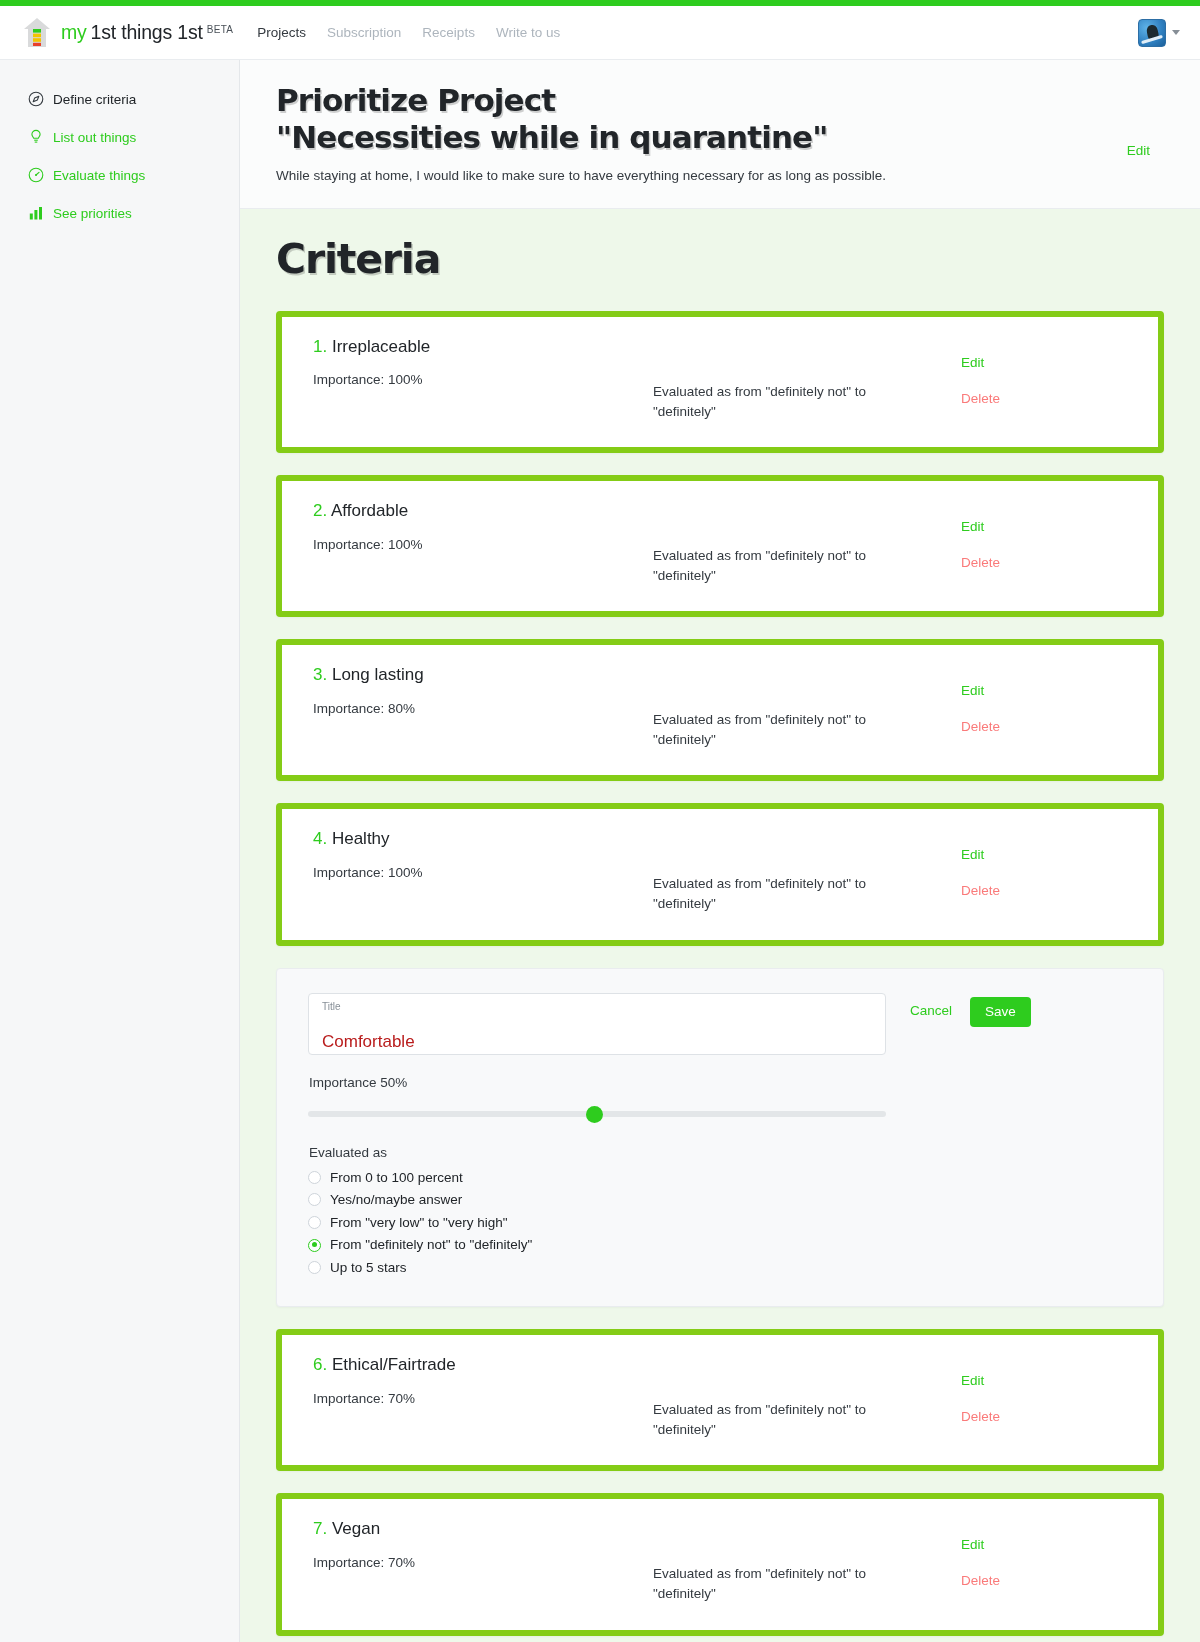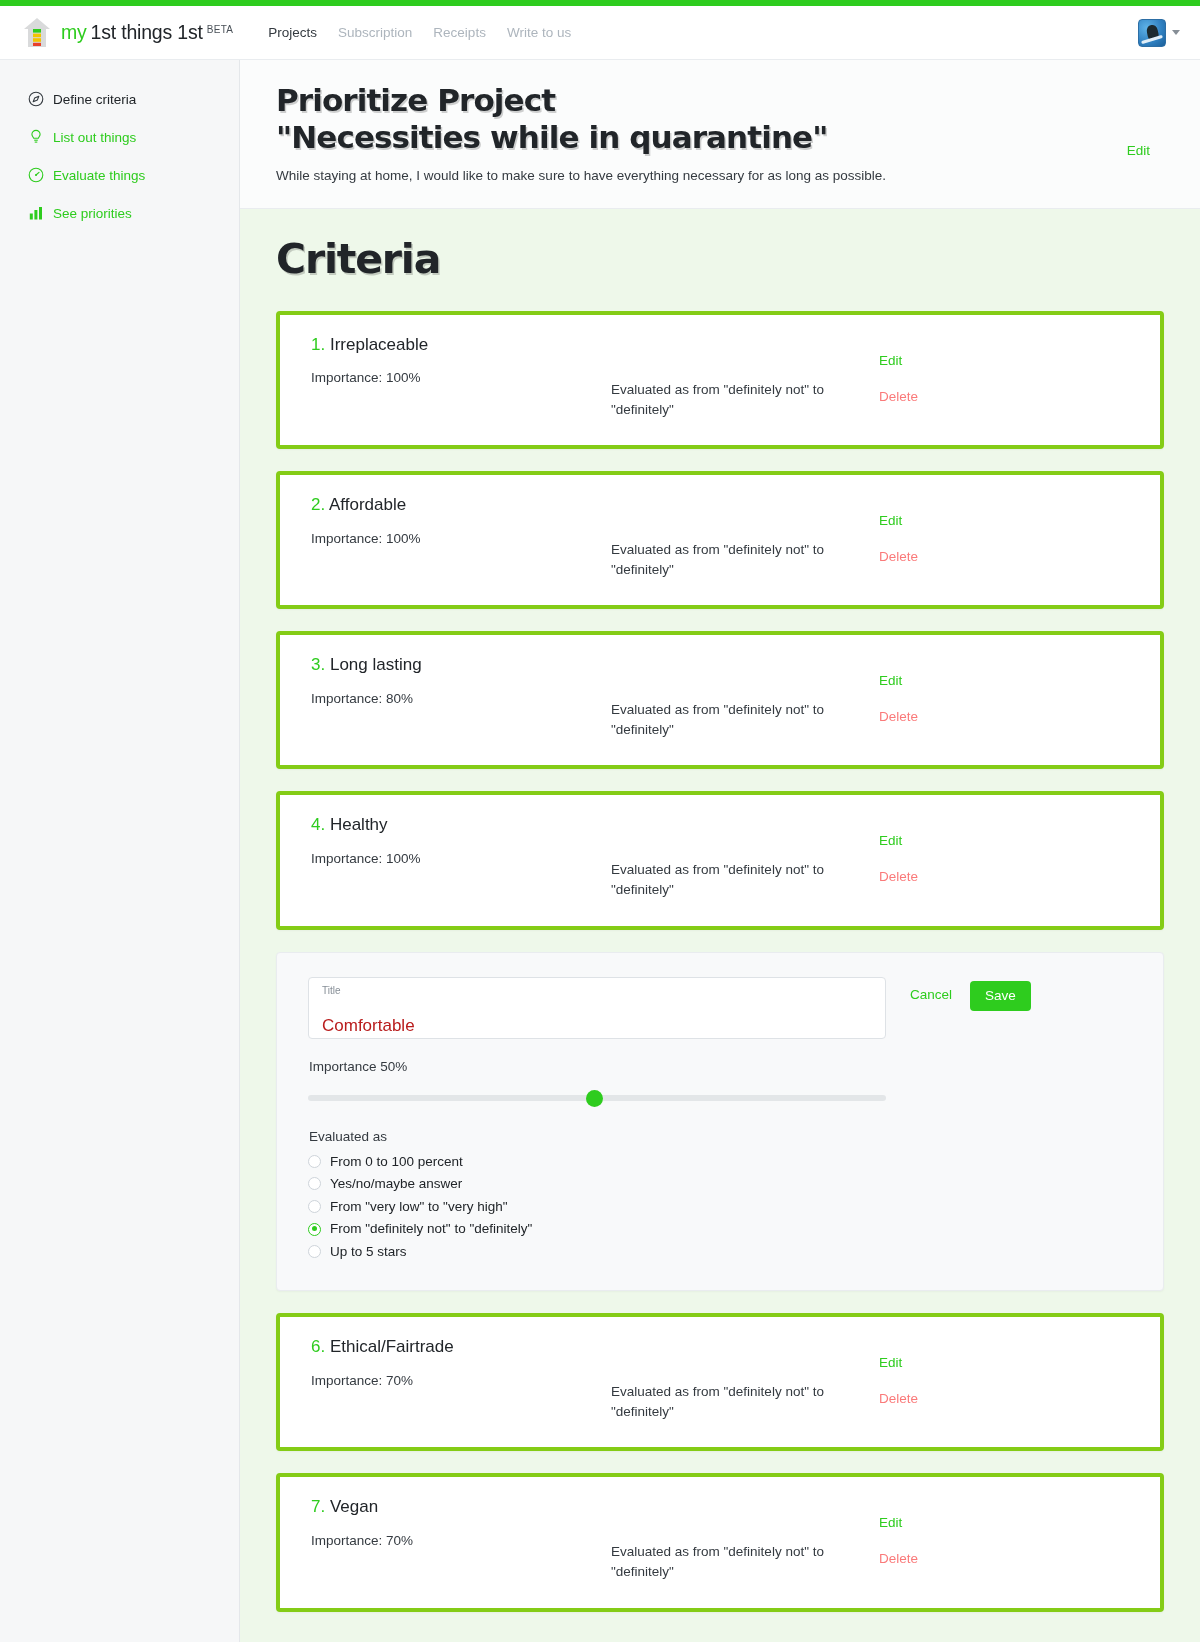--- a/index.html
+++ b/index.html
@@ -46,21 +46,21 @@
     color: #495057;
     vertical-align: super;
     position: relative;
     top: -6px;
     letter-spacing: 0.3px;
   }
   .nav-links {
     display: flex;
     align-items: center;
     gap: 21px;
-    margin-left: 35px;
+    margin-left: 24px;
   }
   .nav-link {
     font-size: 13.5px;
     color: #adb5bd;
     text-decoration: none;
     white-space: nowrap;
     cursor: pointer;
   }
   .nav-link.active { color: #343a40; }
   .nav-right {
@@ -180,27 +180,28 @@
     color: #212529;
     letter-spacing: -1.2px;
     text-shadow: 1.5px 1.5px 0 rgba(0,0,0,0.18);
     margin: 0 0 28px 36px;
   }
 
   .cards { padding: 0 36px 0 36px; }
 
   .crit-card {
     background: #ffffff;
-    border: 4px solid #84cc16;
+    border: 6px solid #84cc16;
     border-radius: 4px;
     box-shadow: 0 1px 2px rgba(0,0,0,0.035);
     margin-bottom: 22px;
     padding: 20px 24px 26px 31px;
     display: flex;
     min-height: 120px;
+    gap: 40px;
   }
   .crit-left { flex: 0 0 300px; }
   .crit-name {
     font-size: 17px;
     color: #212529;
     margin-bottom: 15px;
     line-height: 1.2;
   }
   .crit-num { color: #2ecc1e; }
   .crit-importance {

